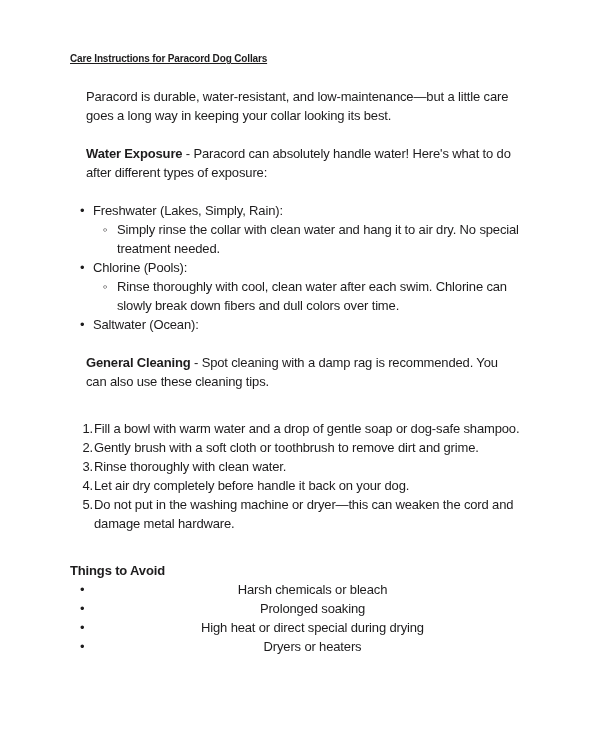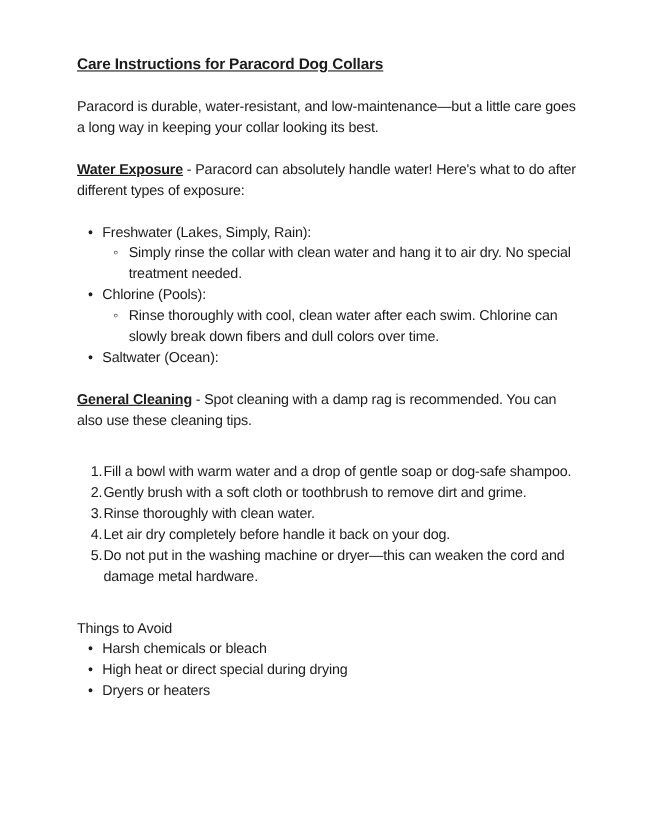--- a/index.html
+++ b/index.html
@@ -16,31 +16,30 @@
   }
   .doc {
     box-sizing: border-box;
     width: 600px;
     padding: 49px 68px 0 70px;
     font-size: 13px;
     line-height: 19px;
     letter-spacing: -0.15px;
   }
   .doc-title {
-    font-size: 14px;
+    font-size: 10px;
     font-weight: 700;
     text-decoration: underline;
     margin: 0 0 9px 0;
   }
   .para {
-    margin: 19px 0;
+    margin: 19px 16px;
   }
   .para b {
     font-weight: 700;
-    text-decoration: underline;
   }
   
   ul.blist {
     list-style: none;
     margin: 18px 0;
     padding: 0 0 0 23px;
   }
   ul.blist > li {
     position: relative;
   }
@@ -76,24 +75,25 @@
   }
   ol.steps > li::before {
     content: counter(n) ".";
     position: absolute;
     left: -1px;
     transform: translateX(-100%);
   }
   
   .avoid-heading {
     margin: 19px 0 0 0;
-    font-weight: 400;
+    font-weight: 700;
   }
   ul.blist.tight {
     margin-top: 0;
+    text-align: center;
   }
 </style>
 </head>
 <body>
 
 <div class="doc">
 
   <h1 class="doc-title">Care Instructions for Paracord Dog Collars</h1>
 
   <p class="para">Paracord is durable, water-resistant, and low-maintenance—but a little care goes a long way in keeping your collar looking its best.</p>
@@ -125,17 +125,18 @@
     <li>Gently brush with a soft cloth or toothbrush to remove dirt and grime.</li>
     <li>Rinse thoroughly with clean water.</li>
     <li>Let air dry completely before handle it back on your dog.</li>
     <li>Do not put in the washing machine or dryer—this can weaken the cord and damage metal hardware.</li>
   </ol>
 
   <p class="avoid-heading">Things to Avoid</p>
 
   <ul class="blist tight">
     <li>Harsh chemicals or bleach</li>
+    <li>Prolonged soaking</li>
     <li>High heat or direct special during drying</li>
     <li>Dryers or heaters</li>
   </ul>
 
 </div>
 
 </body></html>

